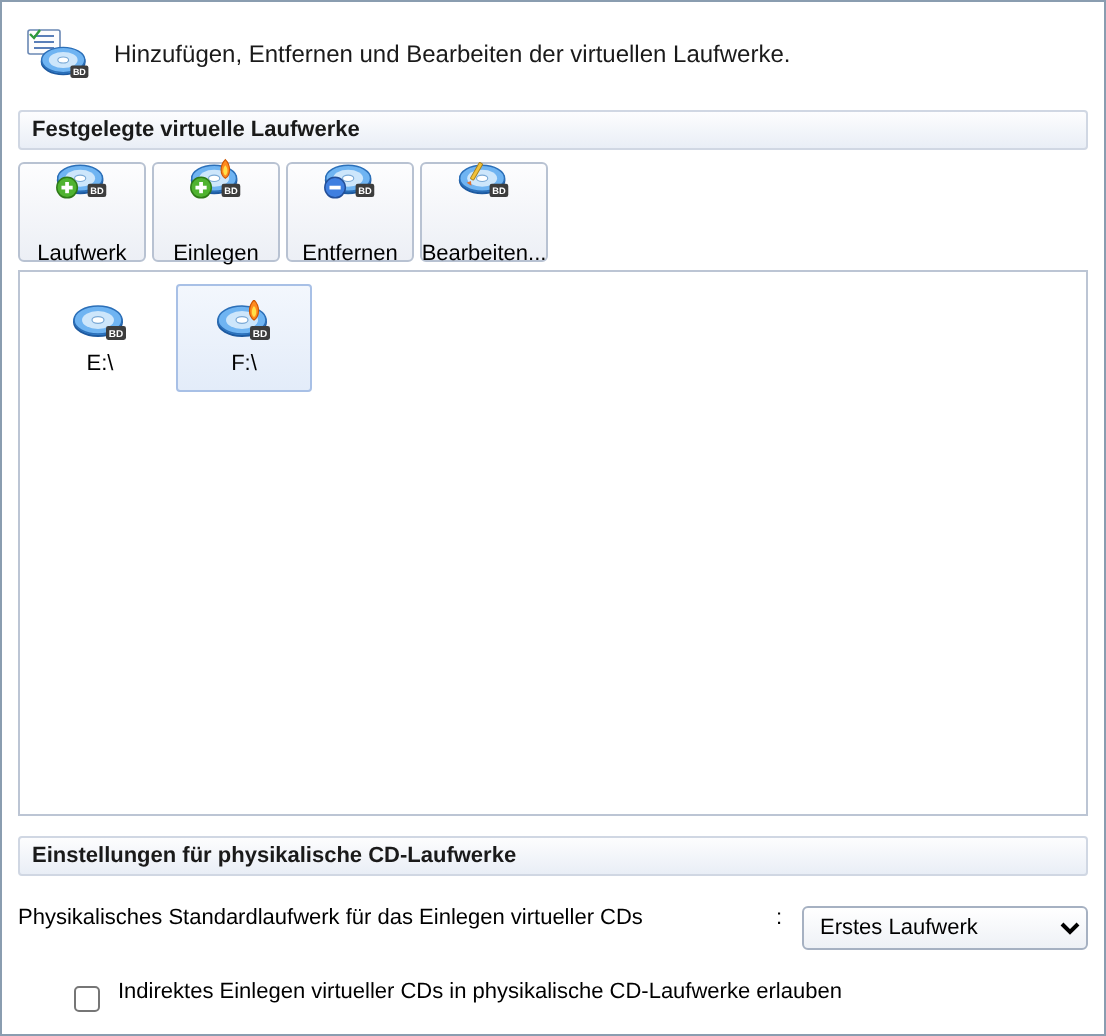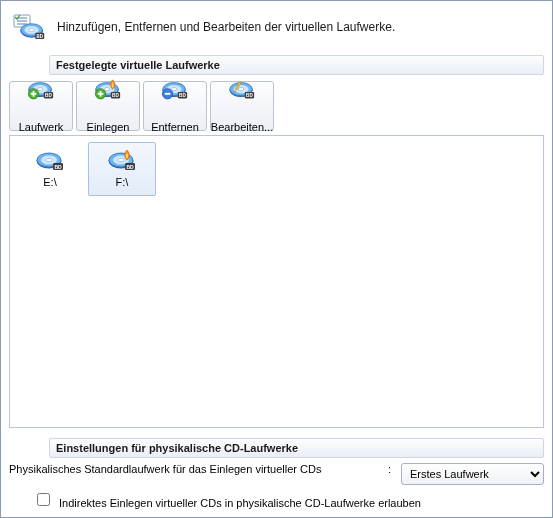--- a/index.html
+++ b/index.html
@@ -31,21 +31,20 @@
     color: #1a1a1a;
   }
   .section-title {
     background: linear-gradient(#fdfdfe, #e9eef6);
     border: 1px solid #d0d7e3;
     border-radius: 2px;
     padding: 3px 6px;
     font-size: 11px;
     font-weight: bold;
     color: #1a1a1a;
-    margin-left: 40px;
   }
   .toolbar {
     display: flex;
     gap: 3px;
     padding: 6px 0 4px 0;
   }
   .tool-btn {
     width: 64px;
     height: 50px;
     background: linear-gradient(#fdfdfe, #eceff5);
@@ -85,41 +84,41 @@
     cursor: pointer;
     font-size: 11px;
   }
   .drive-item.selected {
     background: linear-gradient(#f3f7fd, #e3ecf9);
     border: 1px solid #a8c0e6;
   }
   .bottom {
     display: flex;
     flex-direction: column;
-    gap: 5px;
+    gap: 15px;
     padding-top: 10px;
   }
   .row {
     display: flex;
     align-items: flex-start;
     gap: 6px;
   }
   .row-label { flex: 1; }
   select {
     width: 143px;
     font-size: 11px;
     padding: 2px 4px;
     border: 1px solid #a6b1c2;
     background: linear-gradient(#fff,#eef1f6);
     border-radius: 3px;
     height: 22px;
   }
   .checkbox-row {
     display:flex;
-    align-items:flex-end;
+    align-items:flex-start;
     gap:6px;
     padding-left: 24px;
   }
   input[type=checkbox]{ width:13px; height:13px; }
   .colon { padding: 0 4px;}
   svg { display:block; }
 </style>
 </head>
 <body>
 

